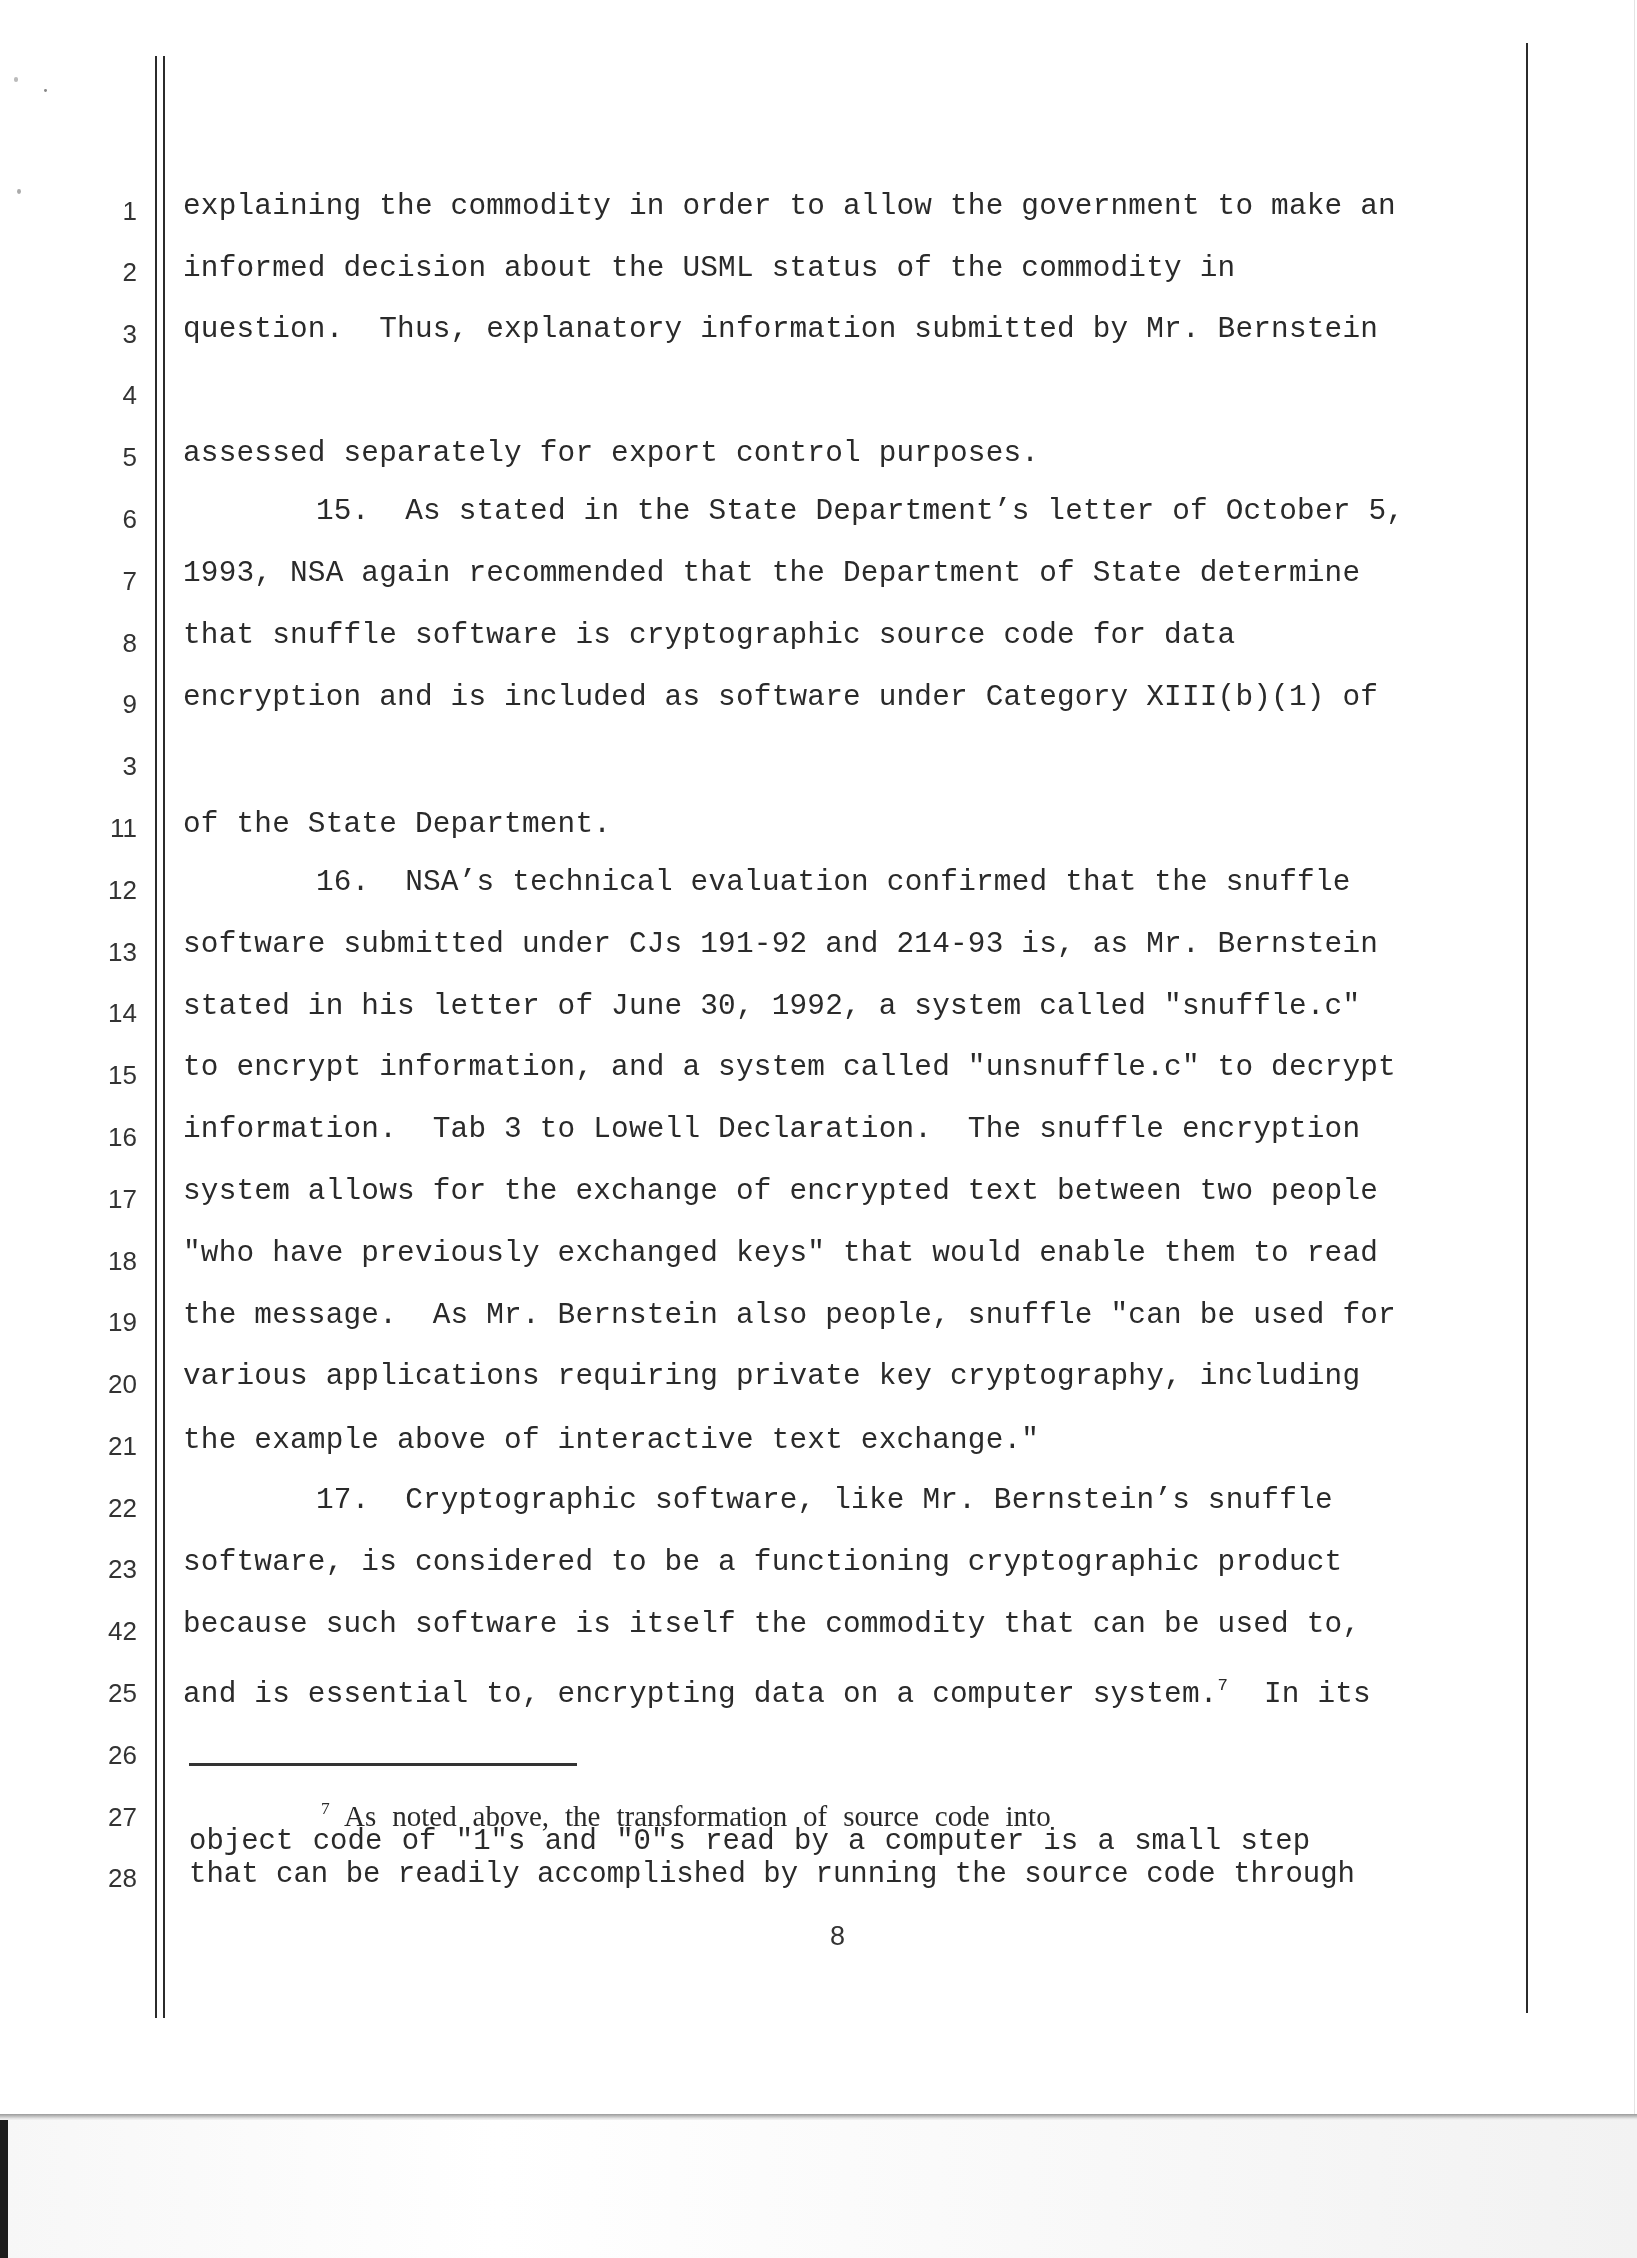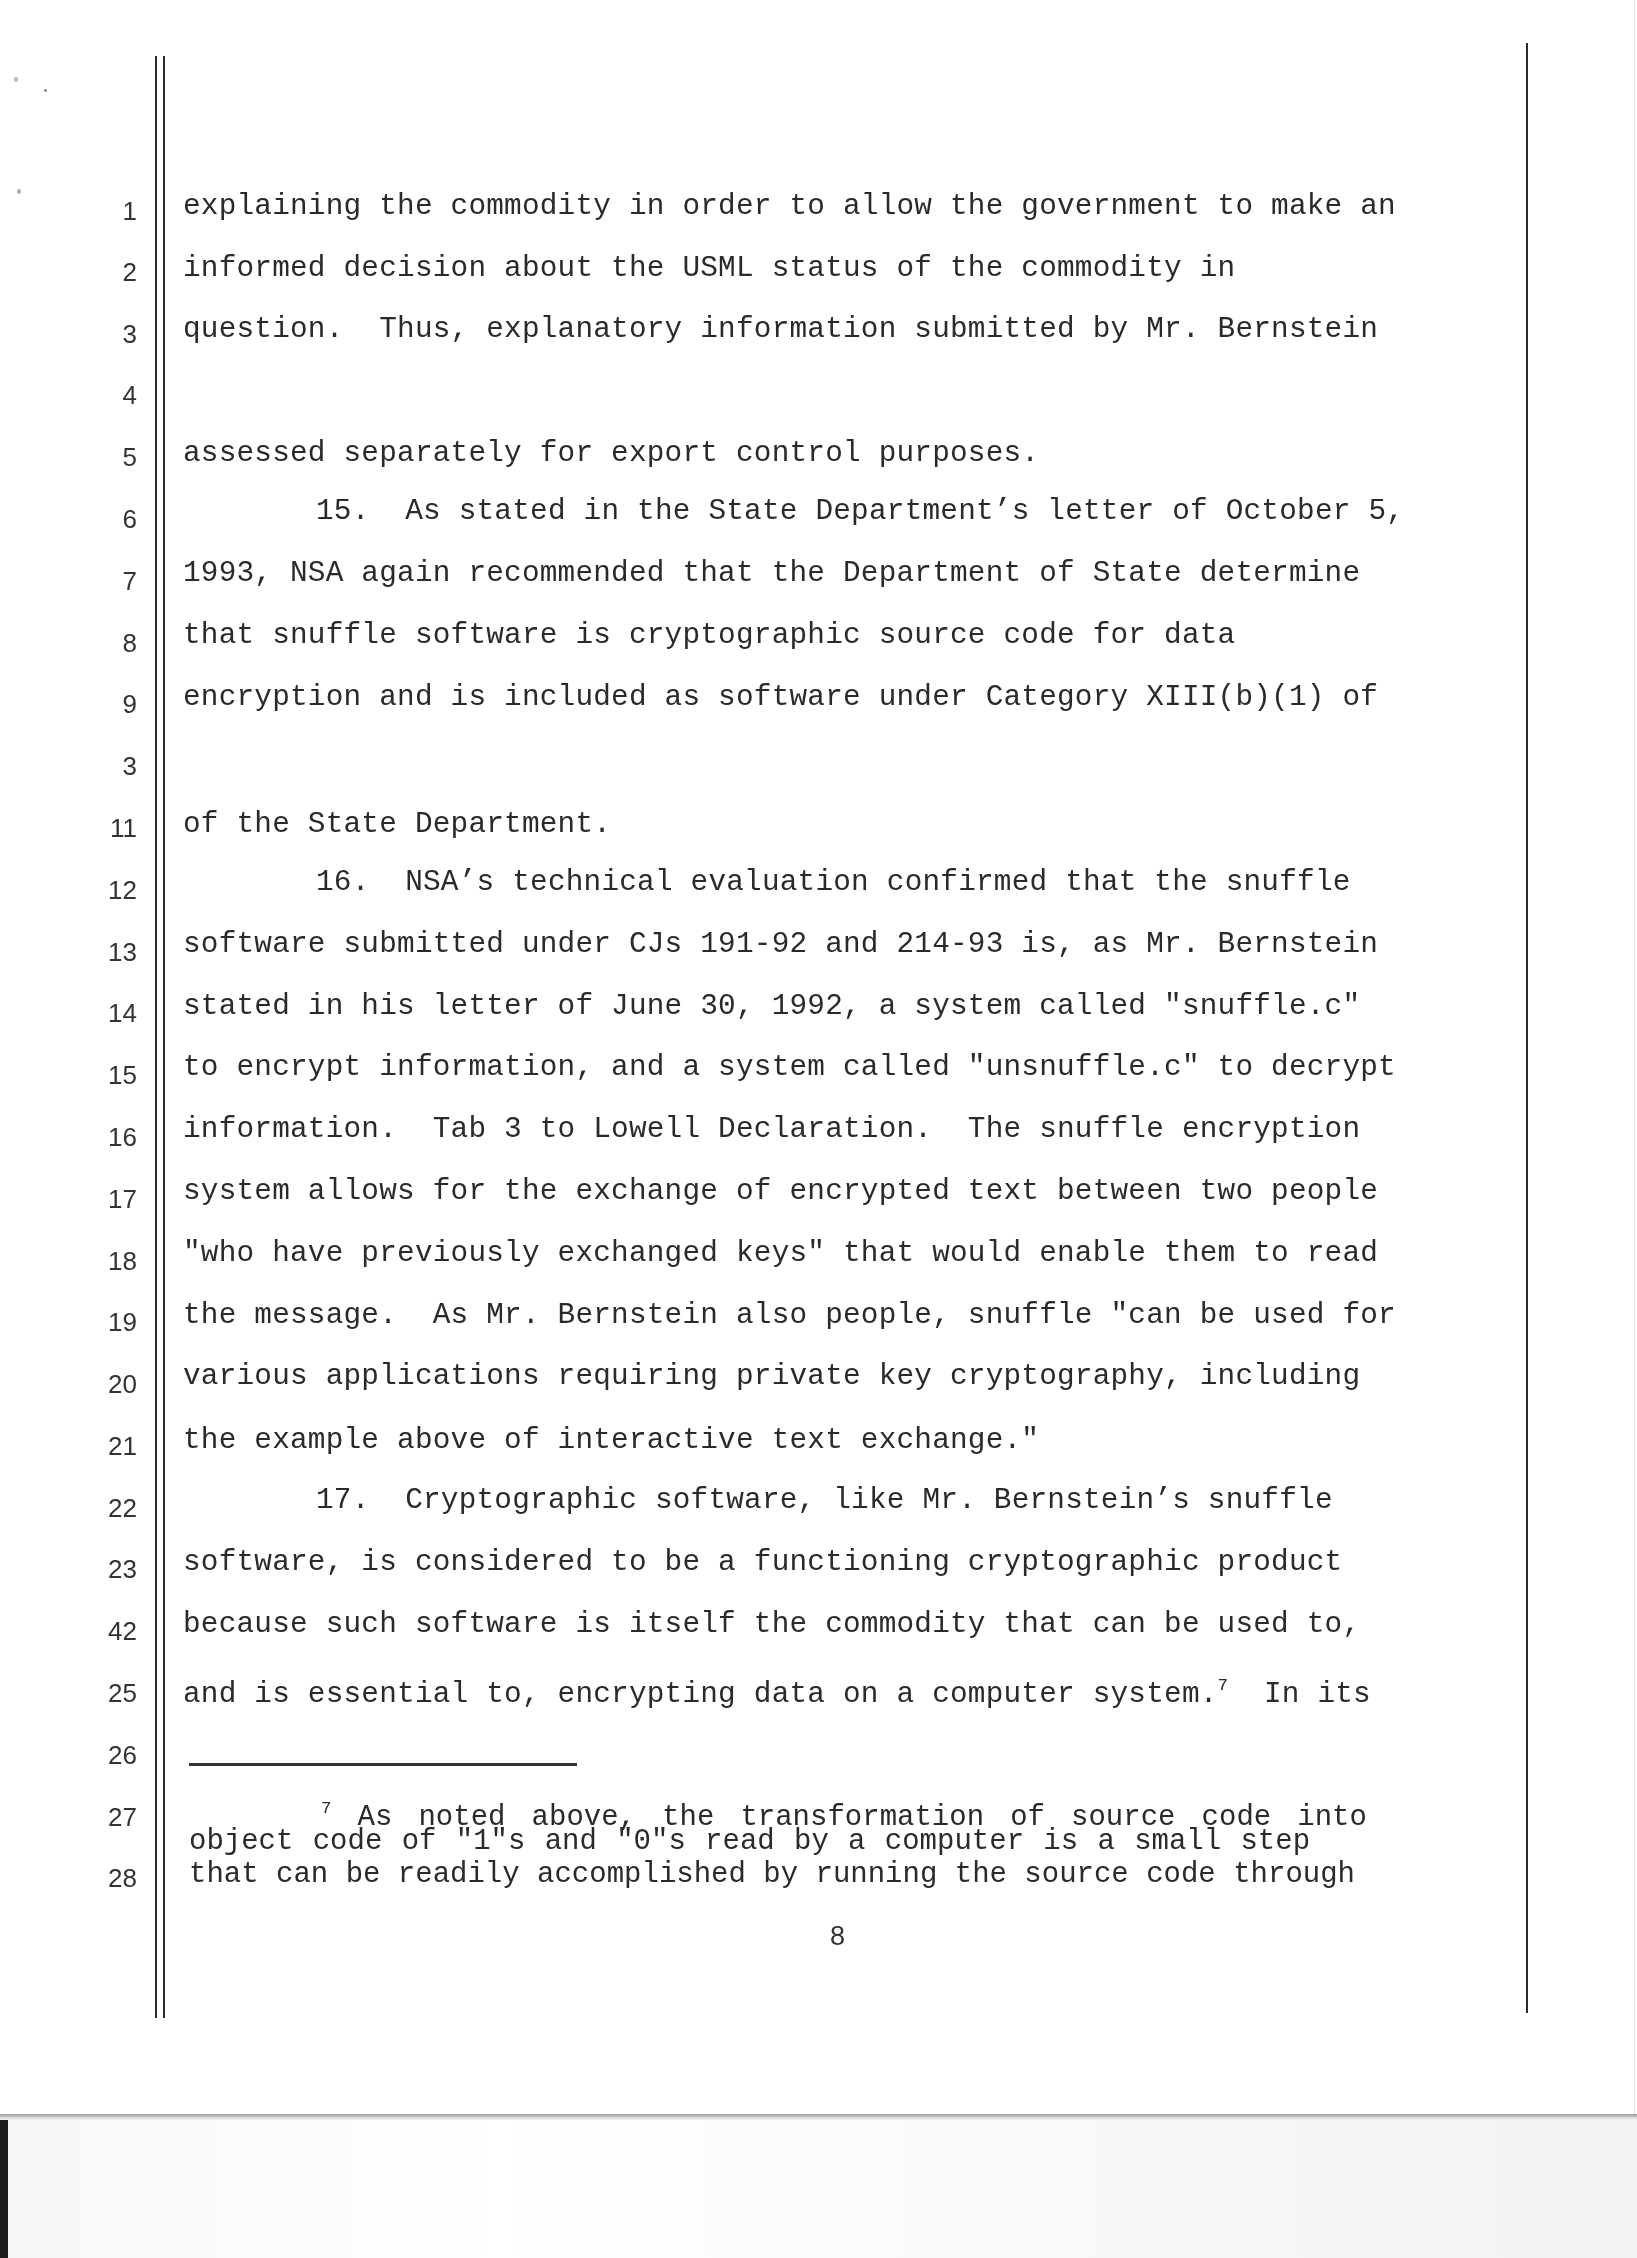--- a/index.html
+++ b/index.html
@@ -89,21 +89,21 @@
     background: #333;
   }
   .fn-line {
     position: absolute;
     left: 189px;
     font-size: 29px;
     line-height: 29px;
     white-space: pre;
     color: #2a2a2a;
   }
-  .fn-line.first { left: 321px; word-spacing: 8.7px; }
+  .fn-line.first { left: 321px; word-spacing: 8.7px; font-family: Liberation Serif, serif; }
   .fn-line.justified2 { word-spacing: 1.9px; }
   sup.fnmark { font-size: 17.4px; vertical-align: 11.6px; }
 
   .page-number {
     position: absolute;
     left: 830px; top: 1921px;
     font-family: "Liberation Sans", "DejaVu Sans", sans-serif;
     font-size: 27px;
     color: #333;
   }

